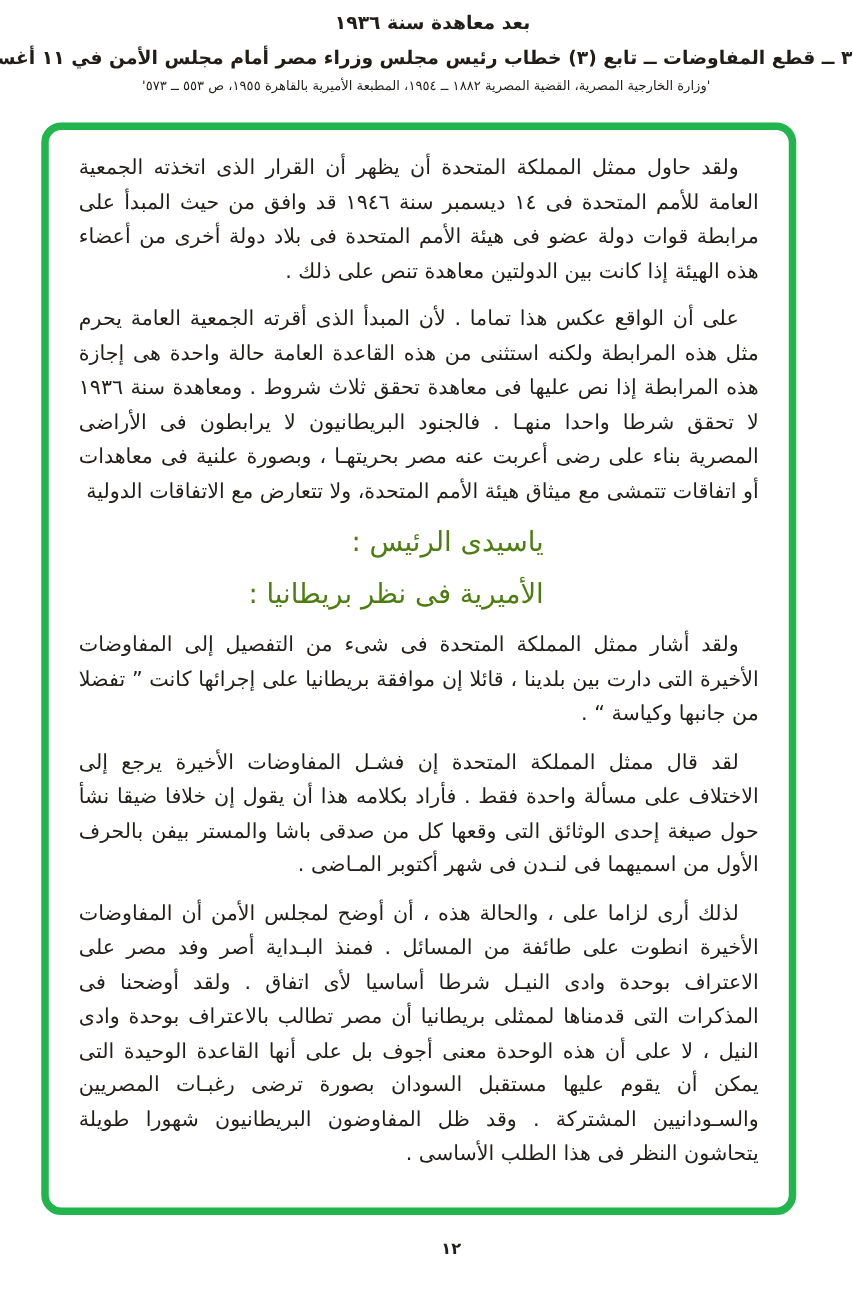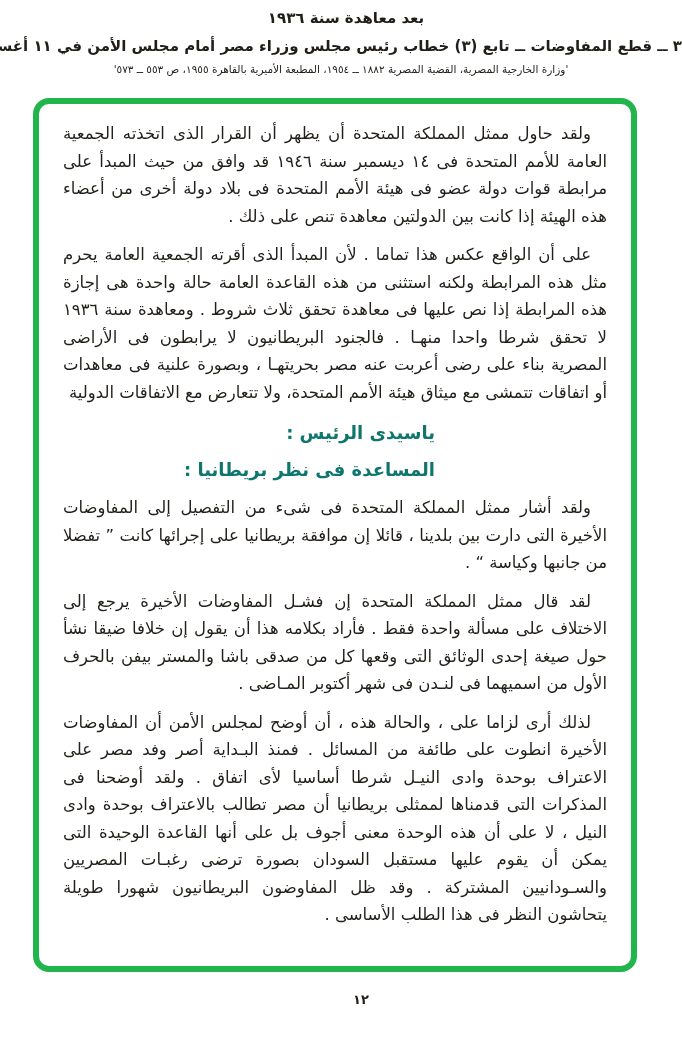--- a/index.html
+++ b/index.html
@@ -63,27 +63,27 @@
   
   .body-paragraph {
     font-size: 16.5px;
     line-height: 27.5px;
     text-align: justify;
     text-indent: 16px;
     margin: 0 0 11px 0;
     color: #221f1a;
   }
   .section-heading {
-    font-size: 18px;
-    font-weight: bold;
+    font-size: 22px;
+    font-weight: normal;
     text-align: right;
     padding-left: 0;
     padding-right: 172px;
     margin: 16px 0 14px 0;
-    color: #0f766e;
+    color: #4d7c0f;
   }
 
   
   .page-number {
     position: absolute;
     top: 992px;
     right: 0;
     left: 0;
     text-align: center;
     font-size: 13px;
@@ -99,20 +99,20 @@
   <div class="header-title">بعد معاهدة سنة ١٩٣٦</div>
   <div class="document-heading">٣ ــ قطع المفاوضات ــ تابع (٣) خطاب رئيس مجلس وزراء مصر أمام مجلس الأمن في ١١ أغسطس ١٩٤٧</div>
   <div class="source-citation">'وزارة الخارجية المصرية، القضية المصرية ١٨٨٢ ــ ١٩٥٤، المطبعة الأميرية بالقاهرة ١٩٥٥، ص ٥٥٣ ــ ٥٧٣'</div>
 </div>
 
 <div class="highlight-box" style="border-color: rgb(34, 180, 77);">
   <div>
       <div class="body-paragraph">ولقد حاول ممثل المملكة المتحدة أن يظهر أن القرار الذى اتخذته الجمعية العامة للأمم المتحدة فى ١٤ ديسمبر سنة ١٩٤٦ قد وافق من حيث المبدأ على مرابطة قوات دولة عضو فى هيئة الأمم المتحدة فى بلاد دولة أخرى من أعضاء هذه الهيئة إذا كانت بين الدولتين معاهدة تنص على ذلك .</div>
       <div class="body-paragraph">على أن الواقع عكس هذا تماما . لأن المبدأ الذى أقرته الجمعية العامة يحرم مثل هذه المرابطة ولكنه استثنى من هذه القاعدة العامة حالة واحدة هى إجازة هذه المرابطة إذا نص عليها فى معاهدة تحقق ثلاث شروط . ومعاهدة سنة ١٩٣٦ لا تحقق شرطا واحدا منهـا . فالجنود البريطانيون لا يرابطون فى الأراضى المصرية بناء على رضى أعربت عنه مصر بحريتهـا ، وبصورة علنية فى معاهدات أو اتفاقات تتمشى مع ميثاق هيئة الأمم المتحدة، ولا تتعارض مع الاتفاقات الدولية</div>
       <div class="section-heading">ياسيدى الرئيس :</div>
-      <div class="section-heading">المساعدة فى نظر بريطانيا :</div>
+      <div class="section-heading">الأميرية فى نظر بريطانيا :</div>
       <div class="body-paragraph">ولقد أشار ممثل المملكة المتحدة فى شىء من التفصيل إلى المفاوضات الأخيرة التى دارت بين بلدينا ، قائلا إن موافقة بريطانيا على إجرائها كانت ” تفضلا من جانبها وكياسة “ .</div>
       <div class="body-paragraph">لقد قال ممثل المملكة المتحدة إن فشـل المفاوضات الأخيرة يرجع إلى الاختلاف على مسألة واحدة فقط . فأراد بكلامه هذا أن يقول إن خلافا ضيقا نشأ حول صيغة إحدى الوثائق التى وقعها كل من صدقى باشا والمستر بيفن بالحرف الأول من اسميهما فى لنـدن فى شهر أكتوبر المـاضى .</div>
       <div class="body-paragraph">لذلك أرى لزاما على ، والحالة هذه ، أن أوضح لمجلس الأمن أن المفاوضات الأخيرة انطوت على طائفة من المسائل . فمنذ البـداية أصر وفد مصر على الاعتراف بوحدة وادى النيـل شرطا أساسيا لأى اتفاق . ولقد أوضحنا فى المذكرات التى قدمناها لممثلى بريطانيا أن مصر تطالب بالاعتراف بوحدة وادى النيل ، لا على أن هذه الوحدة معنى أجوف بل على أنها القاعدة الوحيدة التى يمكن أن يقوم عليها مستقبل السودان بصورة ترضى رغبـات المصريين والسـودانيين المشتركة . وقد ظل المفاوضون البريطانيون شهورا طويلة يتحاشون النظر فى هذا الطلب الأساسى .</div>
     </div>
 </div>
 
 <div class="page-number">١٢</div>
 
 </body></html>

